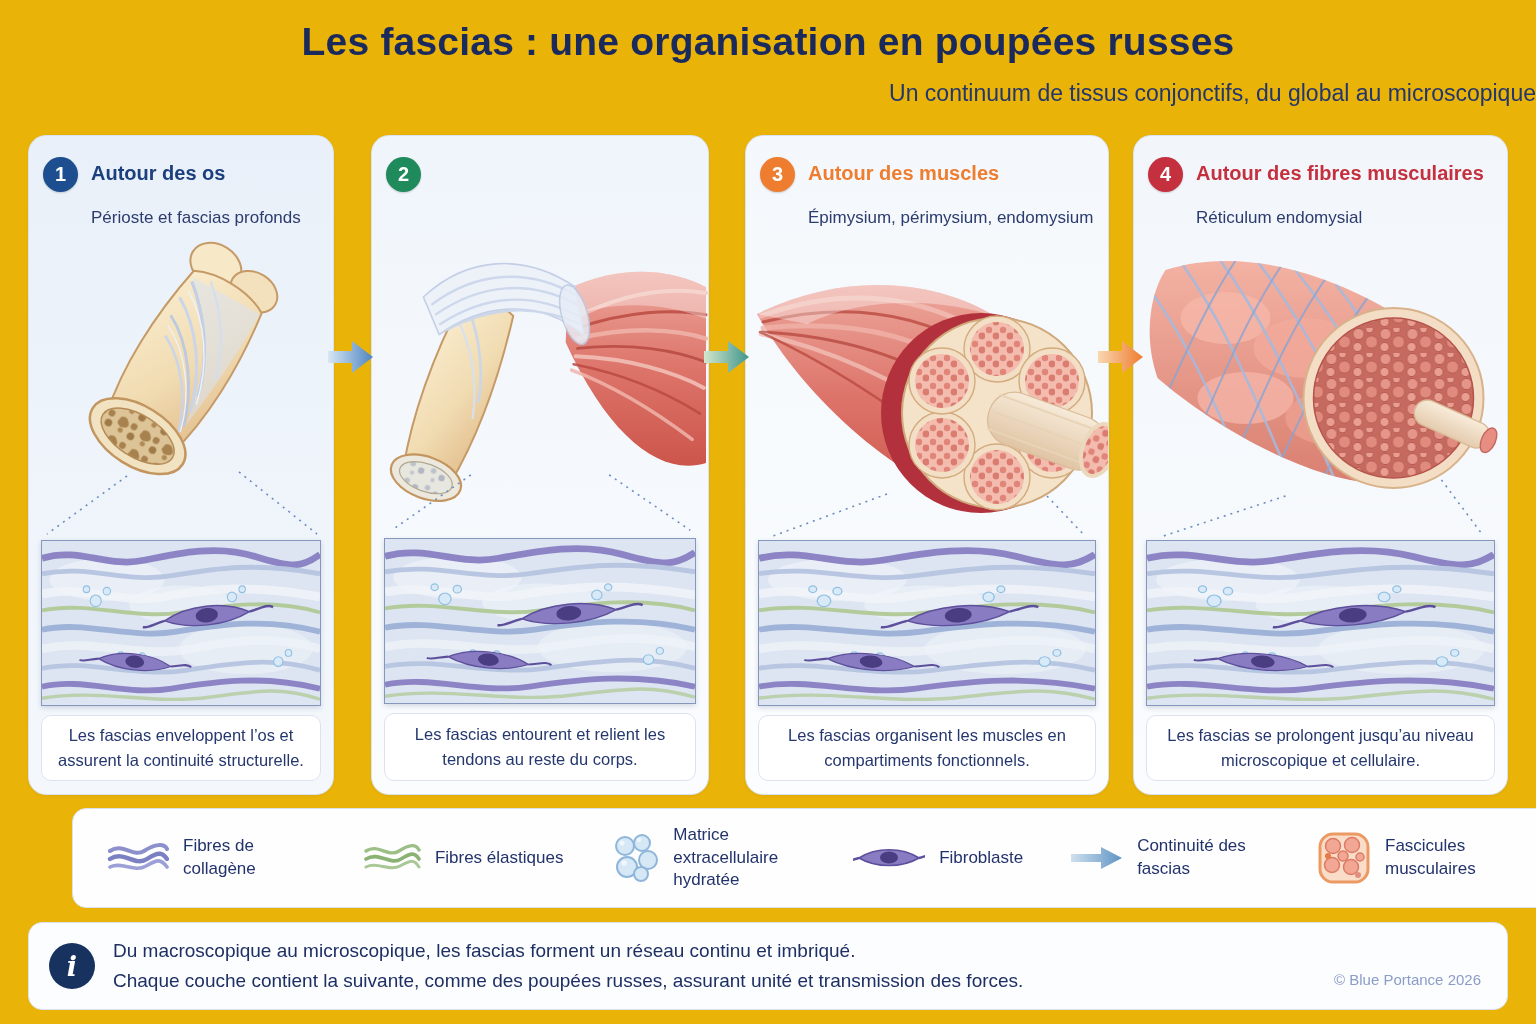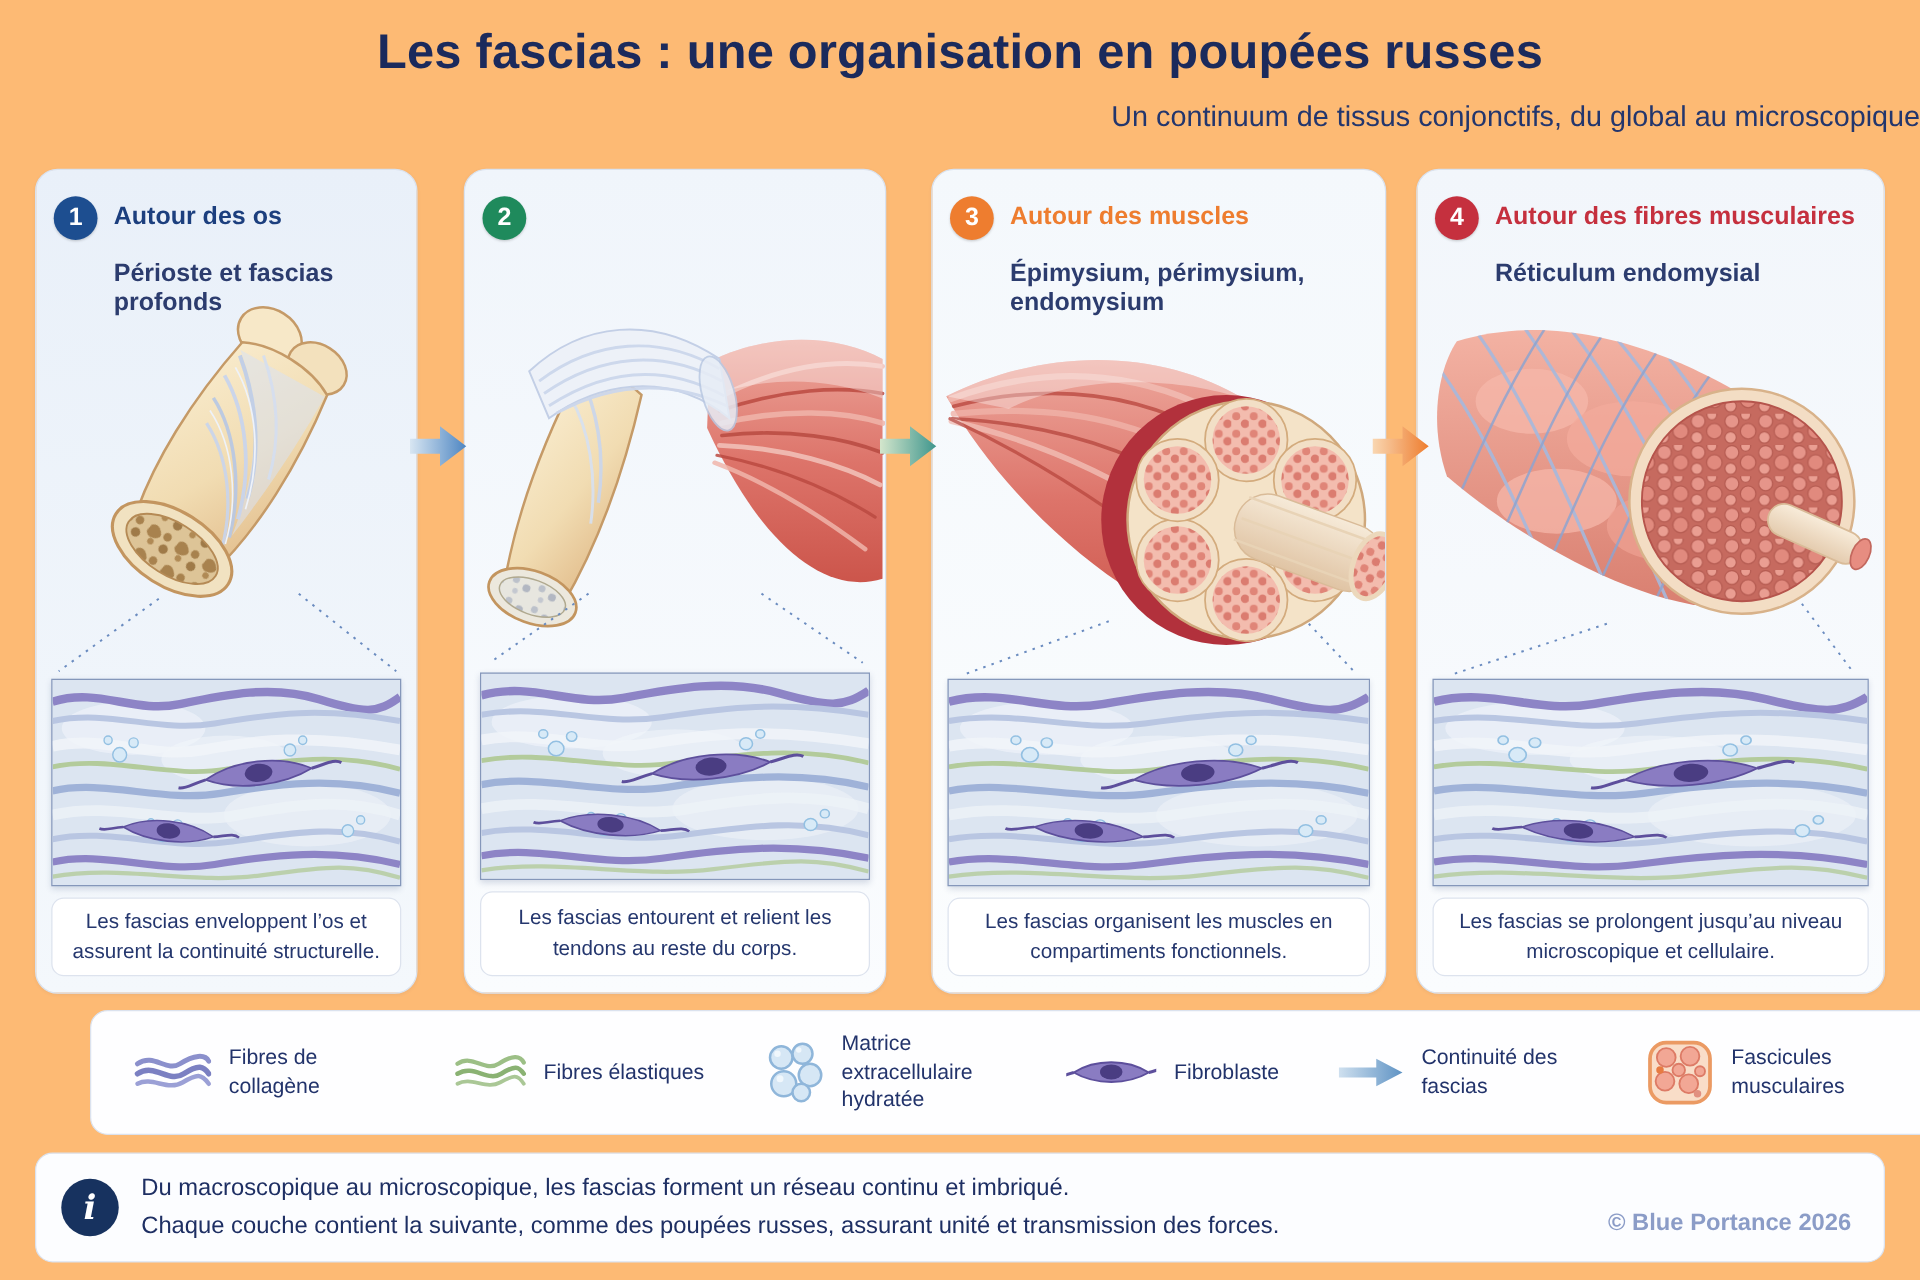--- a/index.html
+++ b/index.html
@@ -4,21 +4,21 @@
 <style>
   * { margin:0; padding:0; box-sizing:border-box; }
   html,body { width:1536px; height:1024px; }
   body {
     font-family:"Liberation Sans", sans-serif;
     background:#ffffff;
     color:#1e2f63;
     position:relative;
     overflow:hidden;
   }
-  .page { position:relative; width:1536px; height:1024px; background:#fdba74; }
+  .page { position:relative; width:1536px; height:1024px; background:#eab308; }
 
   
   .page-title {
     position:absolute; top:20px; left:0; width:100%;
     text-align:center; font-size:39px; font-weight:bold; color:#1b2a5c;
     letter-spacing:0.2px;
   }
   .page-subtitle {
     position:absolute; top:80px; left:0; width:100%;
     text-align:right; font-size:23px; color:#23366d;
@@ -43,21 +43,21 @@
   .badge {
     width:35px; height:35px; border-radius:50%; flex:none; margin-top:1px;
     color:#fff; font-weight:bold; font-size:20px;
     display:flex; align-items:center; justify-content:center;
     box-shadow:0 1px 2px rgba(0,0,0,0.18);
   }
   .b1 { background:#1d4e90; } .b2 { background:#1f8a5c; }
   .b3 { background:#ee7d2f; } .b4 { background:#c5303e; }
   .panel-title { font-size:20px; font-weight:bold; margin:6px 0 23px; white-space:nowrap; }
   .t1 { color:#1c3f7e; } .t2 { color:#1e7d52; } .t3 { color:#ee7d2f; } .t4 { color:#c5303e; }
-  .panel-sub { font-size:20px; color:#2c3c6e;font-weight:bold; }
+  .panel-sub { font-size:17px; color:#2c3c6e; }
 
   .illu { height:312px; flex:none; }
   .illu svg { display:block; width:100%; height:100%; }
 
   .inset {
     margin:0 12px; height:166px; flex:none;
     border:1.5px solid #8597ba; background:#dce5f1;
     box-shadow:0 2px 5px rgba(40,60,110,0.18);
   }
   .inset svg { display:block; width:100%; height:100%; }
@@ -90,21 +90,21 @@
     position:absolute; left:28px; top:922px; width:1480px; height:88px;
     background:#fcfdff; border:1.5px solid #dbe2ee; border-radius:14px;
     display:flex; align-items:center; padding:0 26px 0 20px;
   }
   .info-icon {
     width:46px; height:46px; border-radius:50%; background:#17325f; flex:none;
     color:#fff; display:flex; align-items:center; justify-content:center;
     font-family:"DejaVu Serif", serif; font-weight:bold; font-size:27px; font-style:italic;
   }
   .footer-text { margin-left:18px; font-size:19px; color:#1e2f63; line-height:1.6; }
-  .credit { margin-left:auto; align-self:center; padding-top:26px; font-size:19px; color:#8b9cc7;font-weight:bold; }
+  .credit { margin-left:auto; align-self:center; padding-top:26px; font-size:15px; color:#8b9cc7; }
 </style>
 </head>
 <body>
 
 <svg width="0" height="0" style="position:absolute" aria-hidden="true">
   <defs>
     <linearGradient id="boneG" x1="0" y1="0" x2="1" y2="1">
       <stop offset="0" stop-color="#f9ecce"></stop>
         <stop offset="0.55" stop-color="#f1dcb2"></stop>
         <stop offset="1" stop-color="#e2bd8c"></stop>

